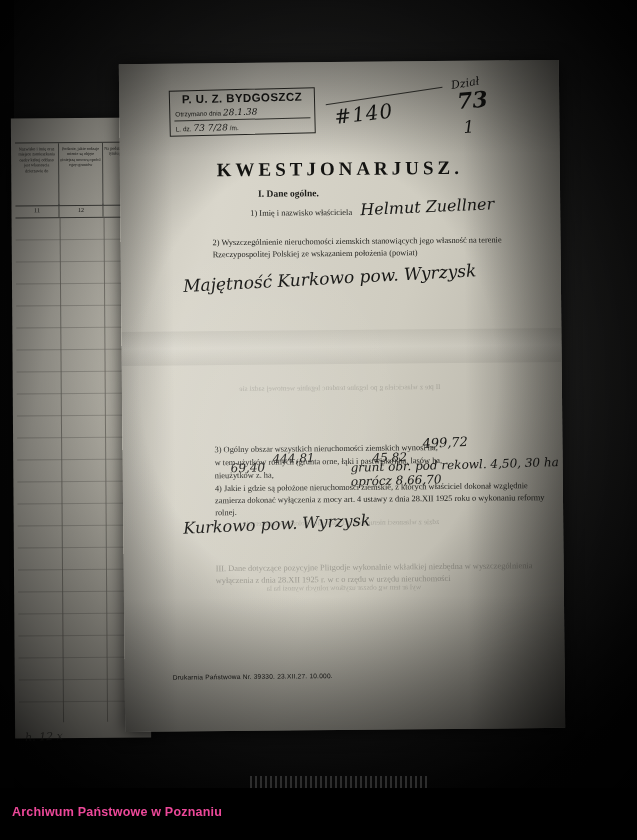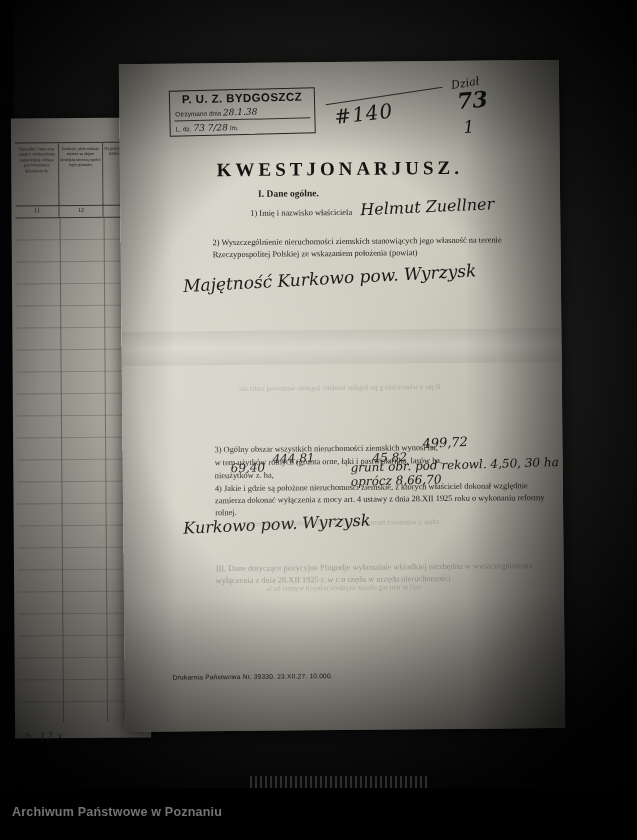--- a/index.html
+++ b/index.html
@@ -102,21 +102,21 @@
     transform:scaleX(-1);font-family:"Liberation Serif",serif;}
   .bleed1{left:28px;top:320px;width:380px;text-align:center;}
   .bleed2{left:28px;top:455px;width:380px;text-align:center;}
   .bleed3{left:30px;top:520px;width:380px;text-align:center;}
 
   .footer{position:absolute;left:48px;top:610px;font-size:6.6px;color:#232320;
     font-family:"Liberation Sans",sans-serif;letter-spacing:.2px;}
 
   
   .caption{position:absolute;left:0;bottom:0;width:637px;height:52px;background:#000;}
-  .caption span{position:absolute;left:12px;top:17px;color:#737373;
+  .caption span{position:absolute;left:12px;top:17px;color:#ec4899;
     font-family:"Liberation Sans",sans-serif;font-weight:bold;font-size:12.5px;letter-spacing:.2px;}
 
   .speckle{position:absolute;bottom:52px;left:250px;width:180px;height:12px;
     background:repeating-linear-gradient(90deg,#555 0 2px,transparent 2px 5px);opacity:.5;}
 </style>
 </head>
 <body>
 
 <div id="page">
   <div class="backdrop"></div>

